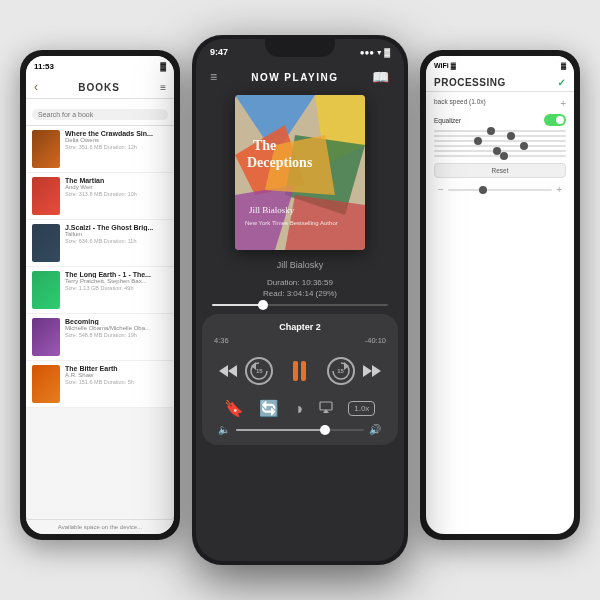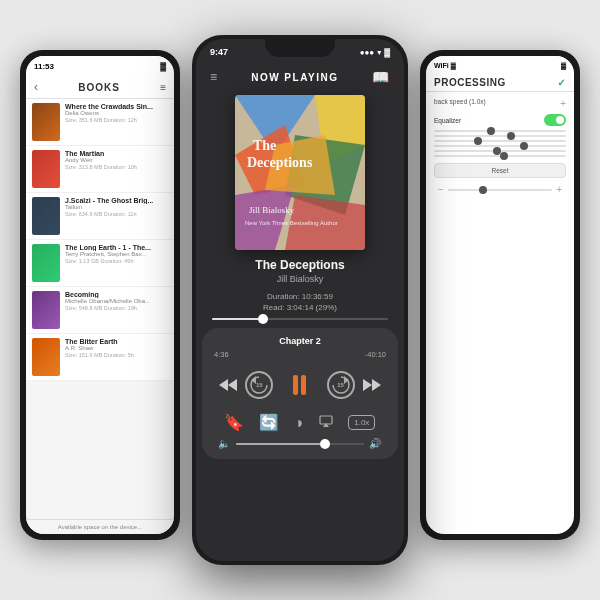--- a/index.html
+++ b/index.html
@@ -637,20 +637,23 @@
     <div class="screen">
       <div class="status-bar">
         <span>11:53</span>
         <span>▓</span>
       </div>
       <div class="header">
         <span class="back-arrow">‹</span>
         <span class="title">BOOKS</span>
         <span class="menu-icon">≡</span>
       </div>
+      <div class="search-bar">
+        <input type="text" readonly="" placeholder="Search for a book" style="">
+      </div>
       <div class="book-list" id="book-list">
           <div class="book-item">
       <div class="cover cover-1"></div>
       <div class="info">
         <div class="book-title">Where the Crawdads Sin...</div>
         <div class="author">Delia Owens</div>
         <div class="meta">Size: 351.6 MB  Duration: 12h</div>
       </div>
     </div>
           <div class="book-item">
@@ -793,21 +796,20 @@
 
             <text x="18" y="55" font-family="Georgia, serif" font-size="14" font-weight="bold" fill="white" opacity="0.95">The</text>
             <text x="12" y="72" font-family="Georgia, serif" font-size="14" font-weight="bold" fill="white" opacity="0.95">Deceptions</text>
 
             <text x="14" y="118" font-family="Georgia, serif" font-size="9" fill="white" opacity="0.9">Jill Bialosky</text>
             <text x="10" y="130" font-family="Arial, sans-serif" font-size="6" fill="white" opacity="0.8">New York Times Bestselling Author</text>
           </svg>
         </div>
       </div>
 
-      <div class="c-book-title">The Deceptions</div>
       <div class="c-book-author">Jill Bialosky</div>
       <div class="c-duration">Duration: 10:36:59</div>
       <div class="c-read">Read: 3:04:14 (29%)</div>
 
       <div class="progress-bar-area">
         <div class="progress-bar-track">
           <div class="progress-bar-fill"></div>
           <div class="progress-bar-thumb"></div>
         </div>
       </div>

